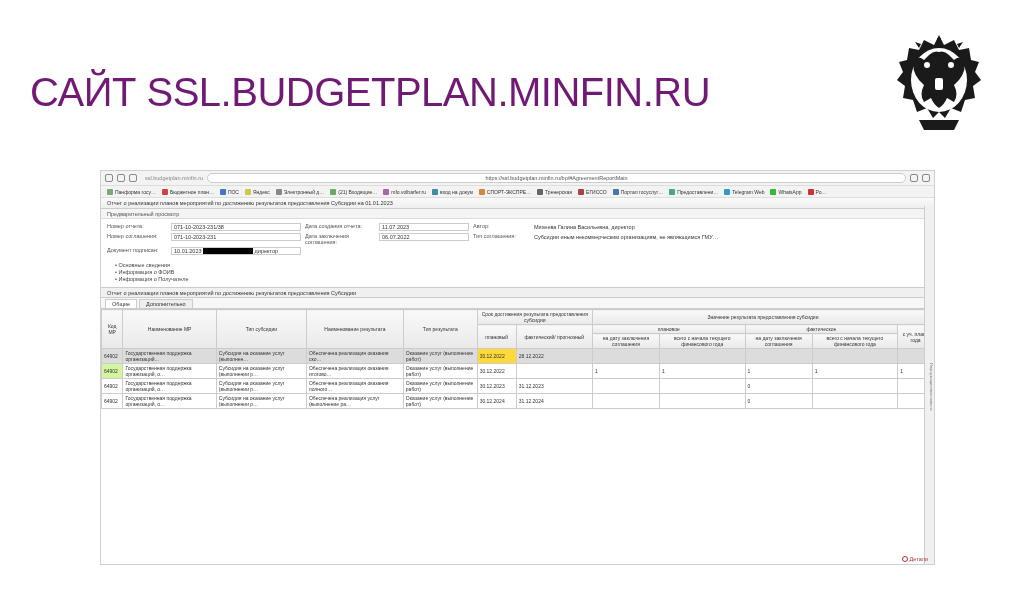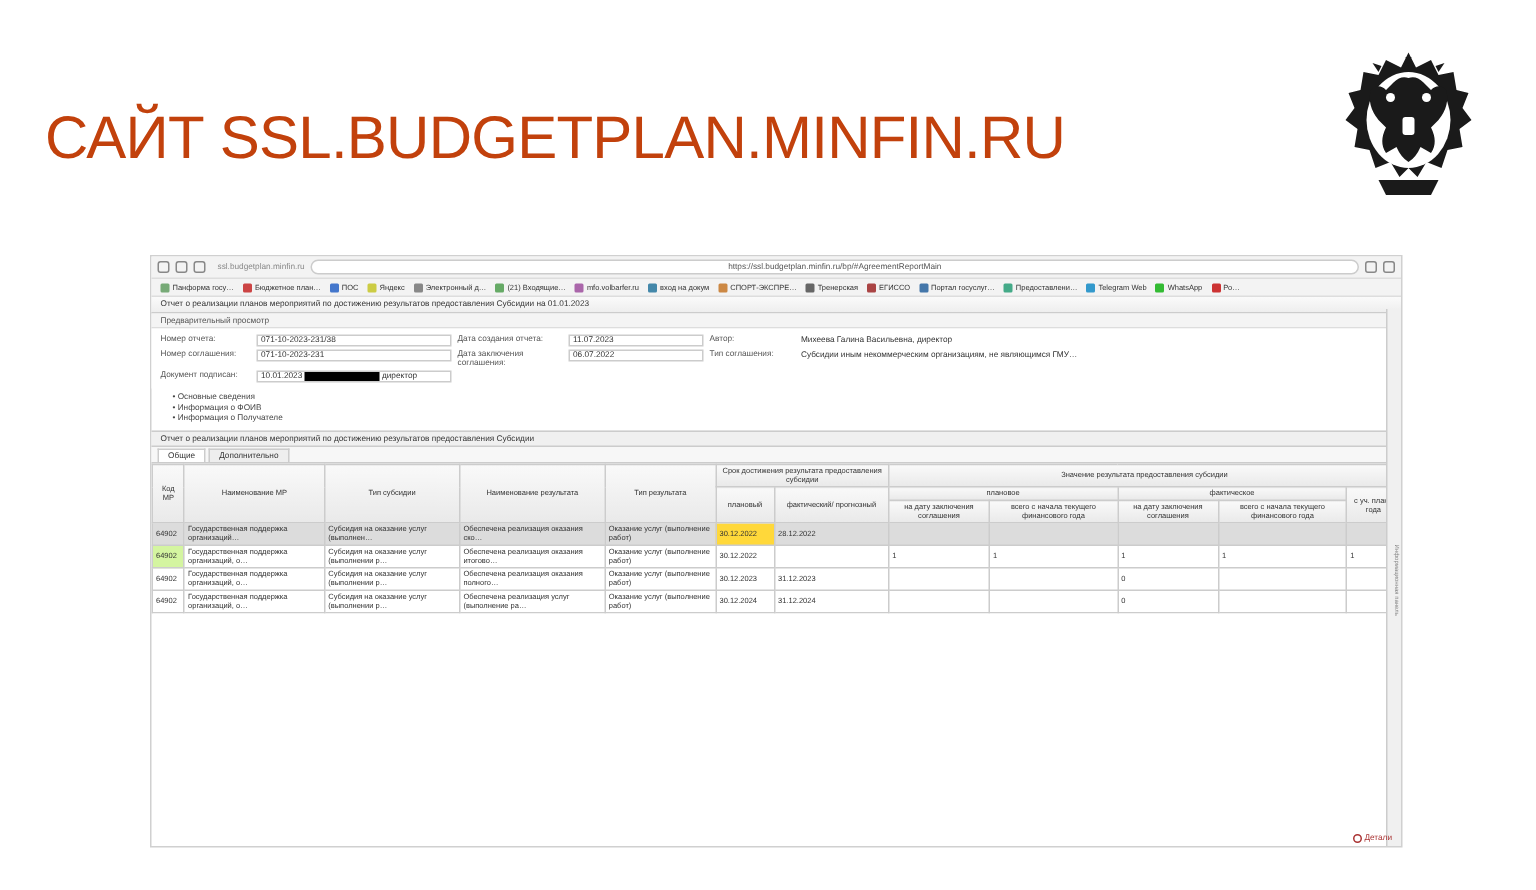--- a/index.html
+++ b/index.html
@@ -11,21 +11,21 @@
     position: relative;
     overflow: hidden;
   }
   .slide-title {
     position: absolute;
     left: 30px;
     top: 70px;
     font-size: 40px;
     font-weight: 400;
     letter-spacing: -0.5px;
-    color: #c2410c;
+    color: #701a75;
   }
   .coat-of-arms {
     position: absolute;
     right: 35px;
     top: 30px;
     width: 100px;
     height: 110px;
   }
   .browser-shot {
     position: absolute;

